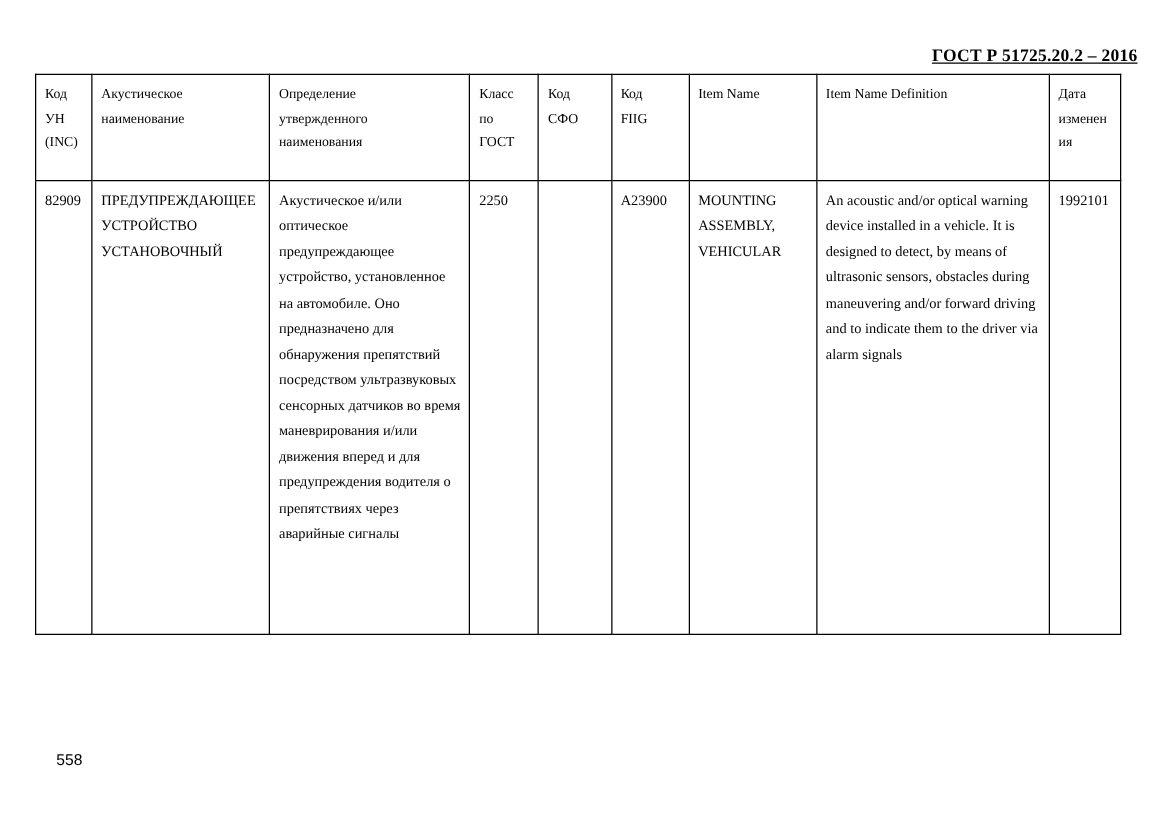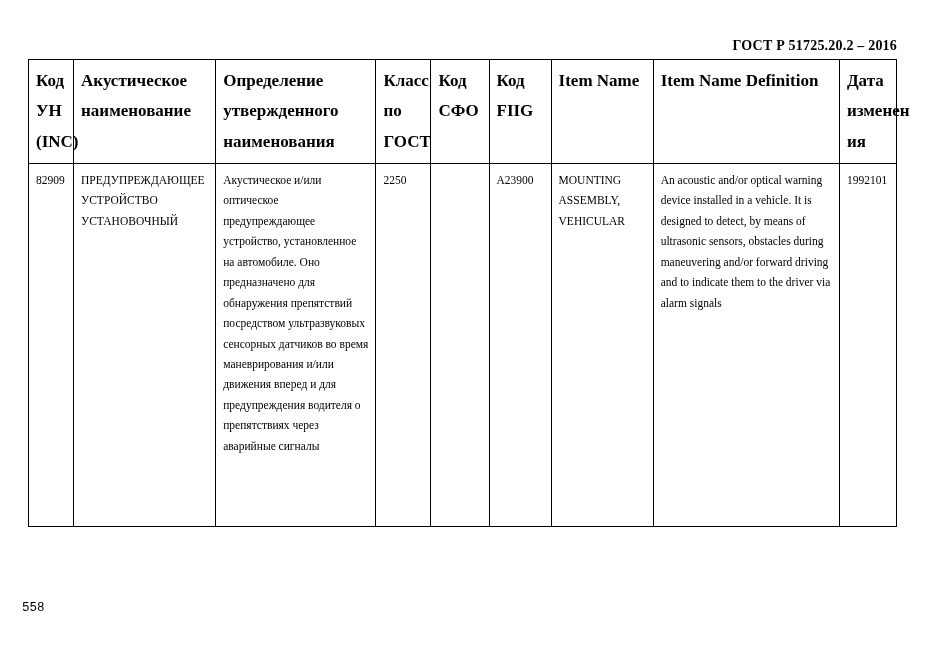--- a/index.html
+++ b/index.html
@@ -17,71 +17,72 @@
   }
   .page {
     position: absolute;
     left: 0;
     top: 0;
     width: 935px;
     height: 661px;
   }
   .doc-header {
     position: absolute;
-    right: 38px;
+    right: 25px;
     top: 38px;
     font-size: 14px;
     font-weight: bold;
     font-family: "Liberation Serif", serif;
     letter-spacing: 0.2px;
     white-space: nowrap;
+    text-decoration: underline;
   }
   table.gost {
     position: absolute;
     left: 28px;
     top: 59px;
     width: 869px;
     border-collapse: collapse;
     table-layout: fixed;
   }
   table.gost td, table.gost th {
     border: 1px solid #000000;
     vertical-align: top;
     padding: 6px 6px 6px 7px;
     font-size: 11.5px;
     line-height: 1.78;
     font-family: "Liberation Serif", serif;
     text-align: left;
     font-weight: normal;
   }
   table.gost thead td {
-    font-weight: bold;
-    font-size: 17px;
+    font-weight: normal;
+    font-size: 11px;
     line-height: 1.78;
     height: 72px;
   }
   .c0 { width: 45px; }
   .c1 { width: 142px; }
   .c2 { width: 160px; }
   .c3 { width: 55px; }
   .c4 { width: 58px; }
   .c5 { width: 62px; }
   .c6 { width: 102px; }
   .c7 { width: 186px; }
   .c8 { width: 57px; }
 
   .row-cont td { height: 90px; }
   .row-main td { height: 350px; }
 
   .page-number {
     position: absolute;
-    left: 22px;
+    left: 45px;
     top: 601px;
     font-size: 12.5px;
-    font-family: Liberation Mono, monospace;
+    font-family: Liberation Sans, sans-serif;
   }
 </style>
 </head>
 <body>
 
 <div class="page">
 
   <div class="doc-header">ГОСТ Р 51725.20.2 – 2016</div>
 
   <table class="gost">

